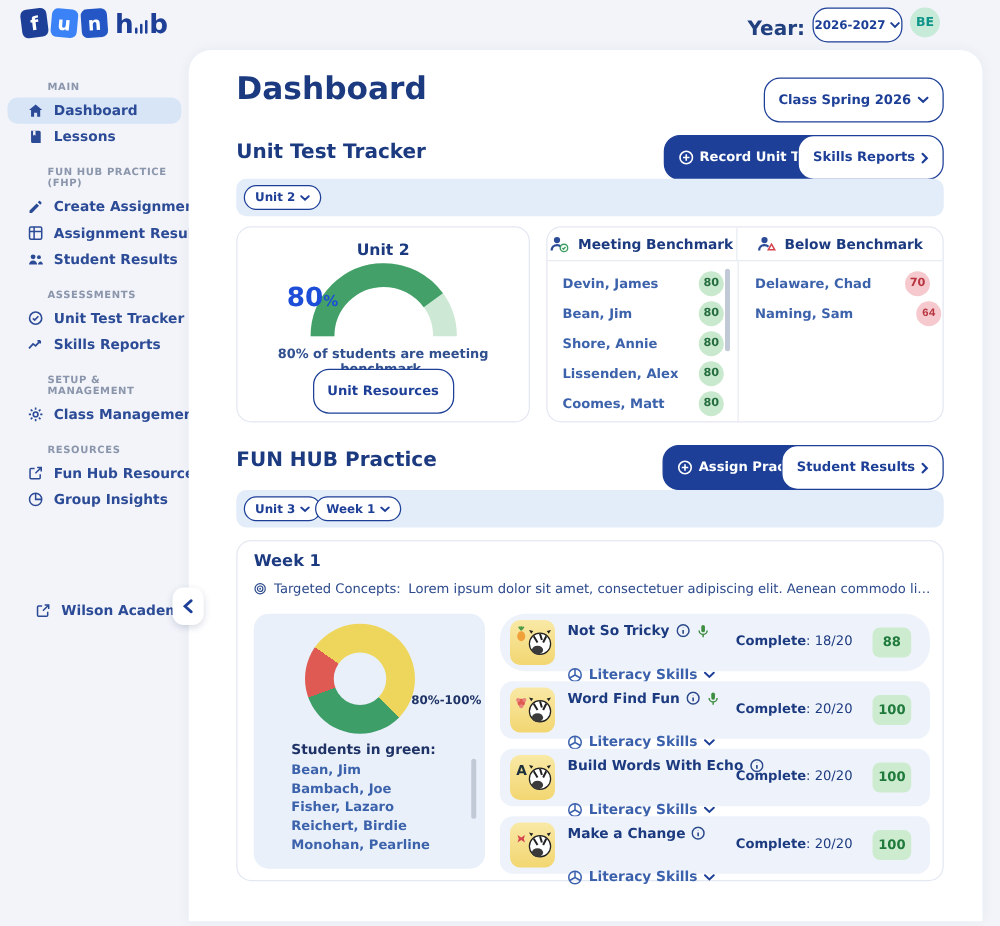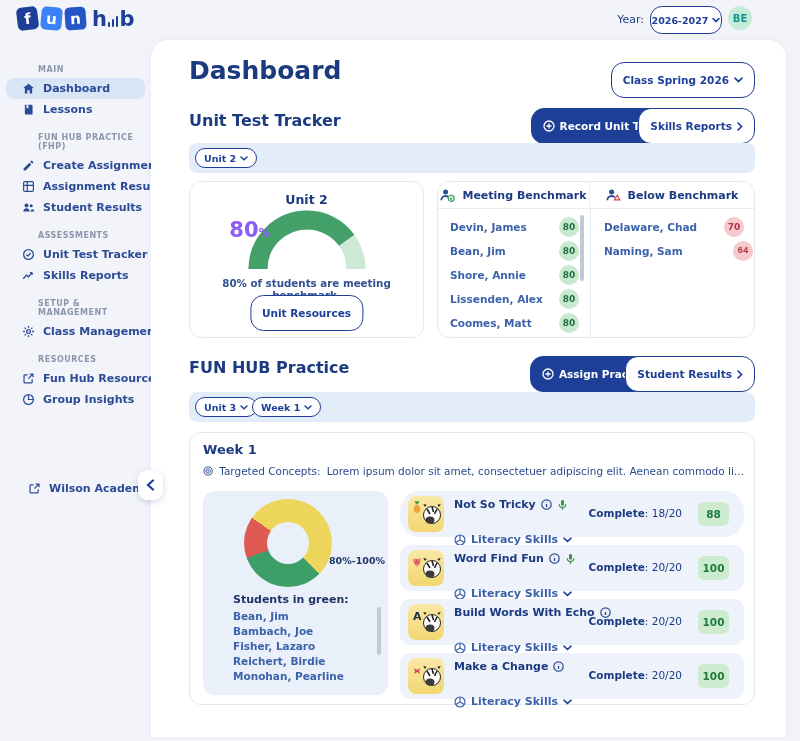--- a/index.html
+++ b/index.html
@@ -16,21 +16,21 @@
   .logo { position:absolute; left:17px; top:7px; display:flex; align-items:center; gap:2px; }
   .logo-tile { width:21px; height:23px; border-radius:5px; color:#fff; font-weight:bold;
     font-size:15px; display:flex; align-items:center; justify-content:center; }
   .tile-f { background:#1d3f97; transform:rotate(-7deg); }
   .tile-u { background:#3b82f6; transform:rotate(5deg); margin-left:1px; }
   .tile-n { background:#2457c5; transform:rotate(-4deg); margin-left:1px; }
   .logo-word { display:flex; align-items:flex-end; margin-left:4px; color:#1d3f97;
     font-weight:bold; font-size:21px; line-height:20px; }
   .logo-bars { display:flex; align-items:flex-end; gap:1.5px; margin:0 1px 2px 1px; }
   .logo-bars i { display:block; width:2.5px; background:#1d3f97; border-radius:1px; }
-  .year-label { position:absolute; right:156px; top:13px; font-size:11px; font-weight:normal; color:#21407f; }
+  .year-label { position:absolute; right:156px; top:13px; font-size:16px; font-weight:bold; color:#21407f; }
   .year-select { position:absolute; right:78px; top:6px; width:72px; height:28px;
     background:#fff; border:1.5px solid #1d3f97; border-radius:12px;
     display:flex; align-items:center; justify-content:center; gap:4px;
     font-size:9.5px; font-weight:bold; color:#1d3f97; cursor:pointer; }
   .avatar { position:absolute; right:48px; top:6px; width:24px; height:24px; border-radius:50%;
     background:#c8ead9; color:#0e9488; font-size:10px; font-weight:bold;
     display:flex; align-items:center; justify-content:center; cursor:pointer; }
 
   
   .sidebar { position:absolute; left:0; top:40px; width:151px; bottom:0; padding-top:12px; }
@@ -56,22 +56,22 @@
   .toolbar { position:absolute; left:38px; width:566px; height:30px; background:#e3edf9; border-radius:8px; }
   .mini-pill { position:absolute; top:5px; height:20px; background:#fff; border:1.3px solid #1d3f97;
     border-radius:10px; display:flex; align-items:center; justify-content:center; gap:4px;
     font-size:9.5px; font-weight:bold; color:#1d3f97; cursor:pointer; padding:0 8px; }
 
   .card { position:absolute; background:#fff; border:1px solid #e3e8f1; border-radius:12px; }
 
   
   .gauge-title { text-align:center; margin-top:10px; font-size:12.5px; font-weight:bold; color:#1c3a80; }
   .gauge-wrap { position:absolute; left:57px; top:27px; width:120px; height:64px; }
-  .gauge-pct { position:absolute; left:0; top:36px; width:120px; text-align:center;
-    font-size:21px; font-weight:bold; color:#8b5cf6; }
+  .gauge-pct { position:absolute; left:0; top:44px; width:120px; text-align:center;
+    font-size:21px; font-weight:bold; color:#1d4ed8; }
   .gauge-pct .sign { font-size:12px; }
   .gauge-caption { position:absolute; left:0; top:95px; width:100%; text-align:center;
     font-size:10.3px; font-weight:bold; color:#31508f; }
   .unit-res-btn { position:absolute; left:50%; transform:translateX(-50%); top:113px; }
 
   
   .bench { overflow:hidden; }
   .bench-head { display:flex; height:27px; border-bottom:1px solid #e7ebf2; }
   .bench-cell { display:flex; align-items:center; justify-content:center; gap:7px;
     font-size:11px; font-weight:bold; color:#1c3a80; }

